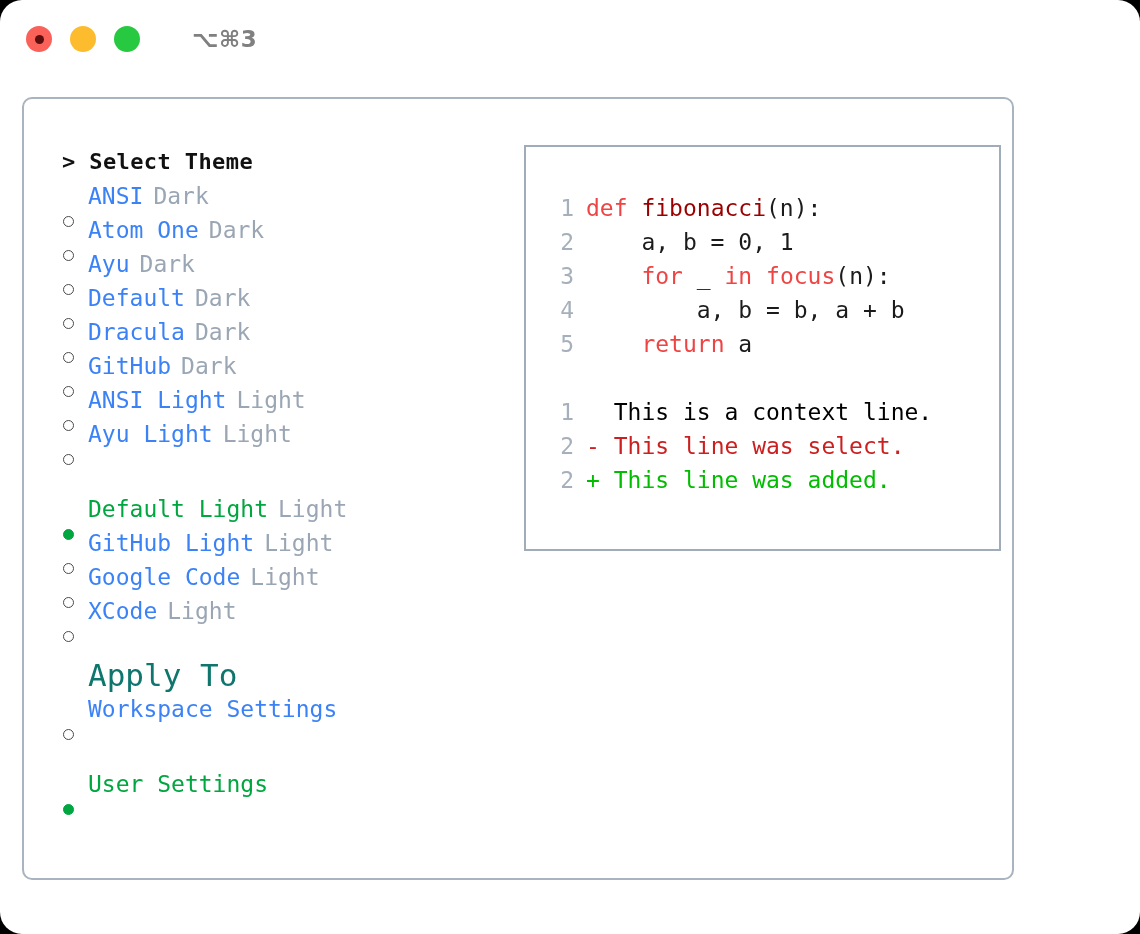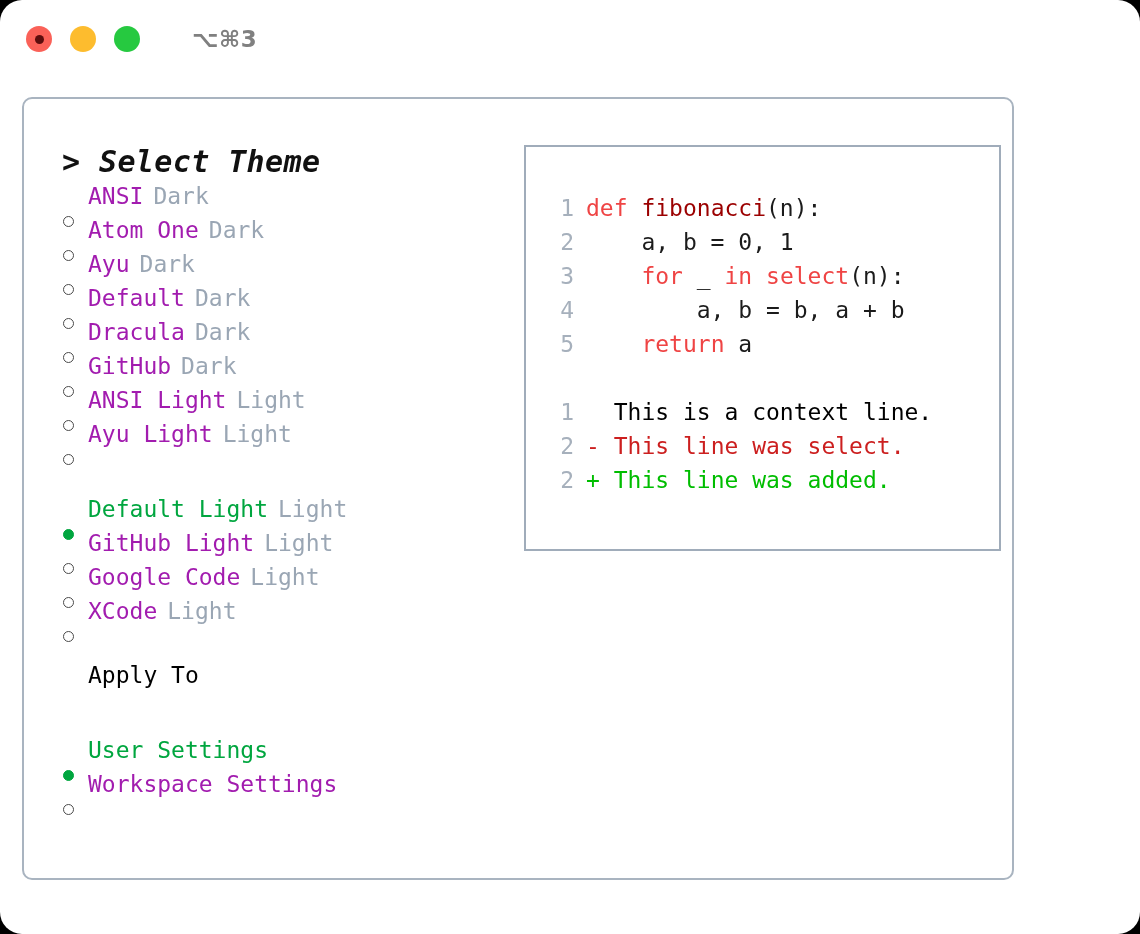--- a/index.html
+++ b/index.html
@@ -74,27 +74,26 @@
 
   
   .left-col {
     width: 470px;
     flex: 0 0 470px;
     padding-left: 22px;
     box-sizing: border-box;
   }
 
   .section-header {
-    font-size: 30px;
+    font-size: 22px;
     font-weight: bold;
     color: #111111;
     letter-spacing: 0.4px;
     line-height: 34px;
     white-space: pre;
-    font-style: italic;
   }
 
   .opt-row {
     display: flex;
     align-items: baseline;
     line-height: 34px;
     font-size: 23px;
     white-space: pre;
   }
   .marker {
@@ -113,31 +112,31 @@
     height: 11px;
     border-radius: 50%;
     border: 1.8px solid #4a4a4a;
     box-sizing: border-box;
     background: transparent;
   }
   .radio.filled {
     border-color: #00a63f;
     background: #00a63f;
   }
-  .opt-label { color: #a21caf; }
+  .opt-label { color: #3b82f6; }
   .opt-row.selected .opt-label { color: #00a63f; margin-top: 41px; }
   .opt-tag {
     color: #9aa6b4;
     margin-left: 10px;
   }
   .opt-row.selected .opt-tag { color: #9aa6b4; }
 
   .group-title {
-    font-size: 23px;
-    color: #000000;
+    font-size: 31px;
+    color: #0f766e;
     line-height: 34px;
     padding-left: 26px;
     white-space: pre;
   }
 
   .spacer-lg { height: 30px; }
   .spacer-sm { height: 26px; }
 
   .hint {
     color: #9aa6b4;
@@ -292,28 +291,28 @@
             <span class="opt-tag">Light</span>
           </div>
 
         </div>
 
         <div class="spacer-lg"></div>
 
         <div class="group-title">Apply To</div>
 
         <div>
+          <div class="opt-row">
+            <span class="marker"><span class="radio"></span></span>
+            <span class="opt-label">Workspace Settings</span>
+          </div>
           <div class="opt-row selected">
             <span class="marker"><span class="radio filled"></span></span>
             <span class="opt-label">User Settings</span>
           </div>
-          <div class="opt-row">
-            <span class="marker"><span class="radio"></span></span>
-            <span class="opt-label">Workspace Settings</span>
-          </div>
         </div>
 
         <div class="spacer-sm"></div>
 
       </div>
 
       <div class="right-col">
 
         <div class="preview-box">
 
@@ -323,21 +322,21 @@
               <span class="code-text"><span class="tok-kw">def </span><span class="tok-fn">fibonacci</span><span class="tok-plain">(n):</span></span>
             </div>
 
             <div class="code-line">
               <span class="lineno">2</span>
               <span class="code-text"><span class="tok-plain">    a, b = 0, 1</span></span>
             </div>
 
             <div class="code-line">
               <span class="lineno">3</span>
-              <span class="code-text"><span class="tok-plain">    </span><span class="tok-kw">for</span><span class="tok-plain"> _ </span><span class="tok-kw">in</span><span class="tok-plain"> </span><span class="tok-kw">select</span><span class="tok-plain">(n):</span></span>
+              <span class="code-text"><span class="tok-plain">    </span><span class="tok-kw">for</span><span class="tok-plain"> _ </span><span class="tok-kw">in</span><span class="tok-plain"> </span><span class="tok-kw">focus</span><span class="tok-plain">(n):</span></span>
             </div>
 
             <div class="code-line">
               <span class="lineno">4</span>
               <span class="code-text"><span class="tok-plain">        a, b = b, a + b</span></span>
             </div>
 
             <div class="code-line">
               <span class="lineno">5</span>
               <span class="code-text"><span class="tok-plain">    </span><span class="tok-kw">return</span><span class="tok-plain"> a</span></span>

